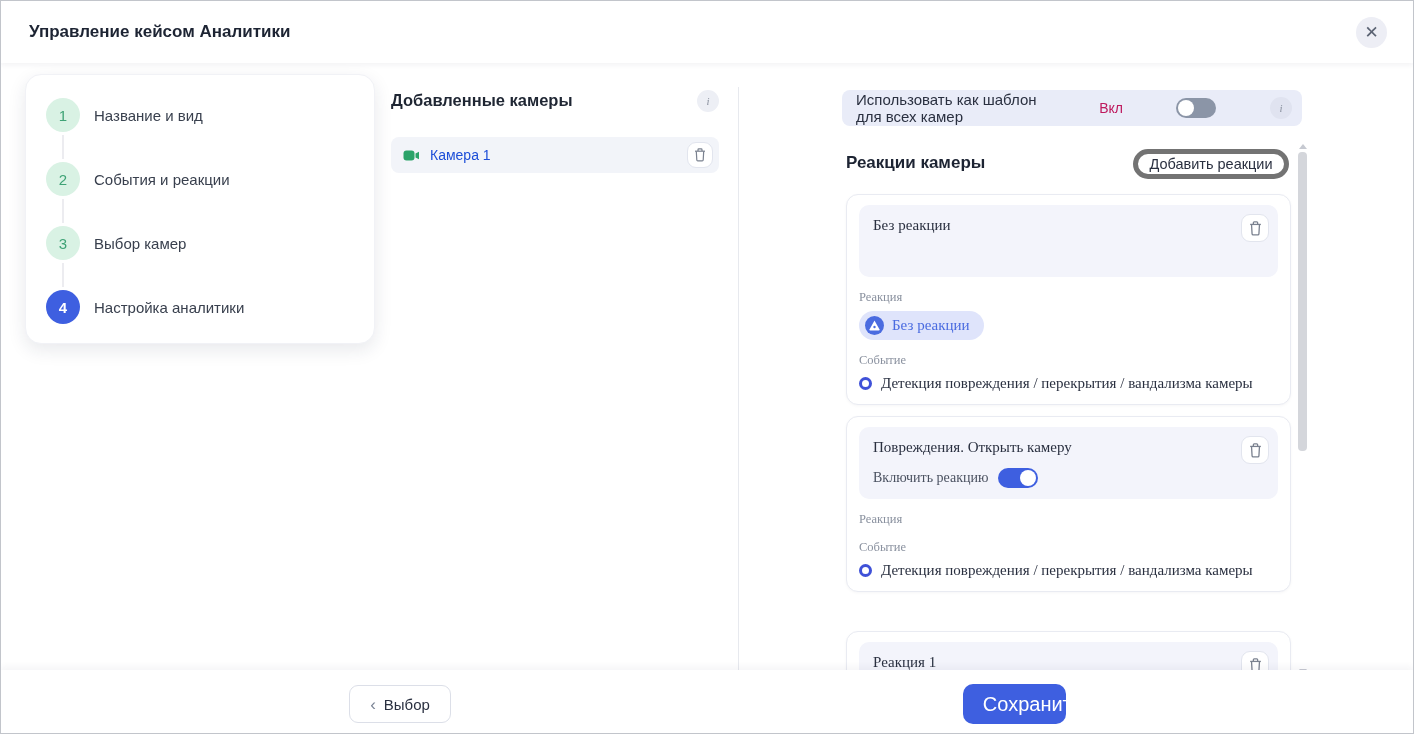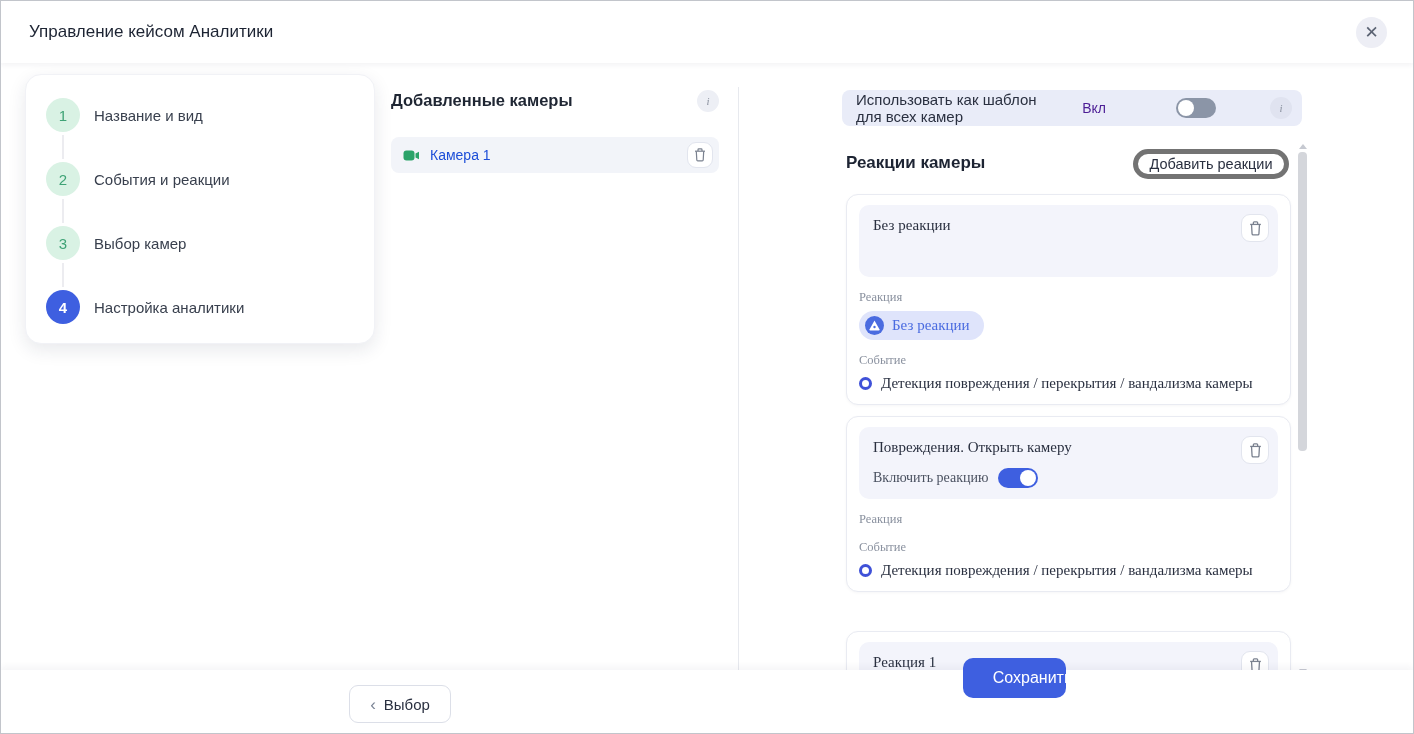--- a/index.html
+++ b/index.html
@@ -2,21 +2,21 @@
 <html><head>
 <meta charset="utf-8">
 <style>
   * { margin:0; padding:0; box-sizing:border-box; }
   html,body { width:1414px; height:734px; font-family:"Liberation Sans", sans-serif; background:#fff; }
   .frame { position:relative; width:1414px; height:734px; background:#fff; border:1px solid #c2c5cb; overflow:hidden; }
 
   
   .header { position:absolute; top:0; left:0; width:100%; height:62px; background:#fff;
             box-shadow:0 2px 5px rgba(30,40,70,0.06); z-index:20; }
-  .header-title { position:absolute; left:28px; top:0; line-height:62px; font-size:17px; font-weight:400; color:#1d2433; }
+  .header-title { position:absolute; left:28px; top:0; line-height:62px; font-size:17px; font-weight:700; color:#1d2433; }
   .close-btn { position:absolute; right:26px; top:16px; width:31px; height:31px; border-radius:50%;
                background:#edeef5; color:#5b6373; font-size:17px; display:flex; align-items:center; justify-content:center; cursor:pointer; }
 
   
   .stepper-card { position:absolute; left:24px; top:73px; width:350px; height:270px; background:#fff;
                   border-radius:16px; border:1px solid #f1f2f6; box-shadow:0 6px 18px rgba(30,40,70,0.10); z-index:5; }
   .step-row { position:absolute; left:20px; width:310px; height:34px; display:flex; align-items:center; gap:14px; cursor:pointer; }
   .step-circle { width:34px; height:34px; border-radius:50%; display:flex; align-items:center; justify-content:center;
                  font-size:15px; flex:0 0 34px; }
   .step-circle.done { background:#d9f2e4; color:#3fa376; }
@@ -34,21 +34,21 @@
   .camera-name { font-size:14px; color:#1d4ed8; flex:1; }
   .icon-btn { width:26px; height:26px; background:#fff; border:1px solid #e2e5ee; border-radius:9px;
               display:flex; align-items:center; justify-content:center; cursor:pointer; }
 
   .v-divider { position:absolute; left:737px; top:86px; width:1px; height:588px; background:#e7e9ee; }
 
   
   .template-bar { position:absolute; left:841px; top:89px; width:460px; height:36px; background:#e9ecf8; border-radius:8px;
                   display:flex; align-items:center; padding:0 10px 0 14px;gap:44px; }
   .template-label { font-size:15px; color:#2a3040; flex:1; }
-  .toggle-caption { font-size:14px; color:#4c1d95; margin-right:26px; }
+  .toggle-caption { font-size:14px; color:#be185d; margin-right:9px; }
   .toggle { width:40px; height:20px; border-radius:10px; position:relative; cursor:pointer; flex:0 0 40px; }
   .toggle .knob { position:absolute; top:2px; width:16px; height:16px; border-radius:50%; background:#fff; }
   .toggle.off { background:#8b95a7; } .toggle.off .knob { left:2px; }
   .toggle.on { background:#3e5fe0; } .toggle.on .knob { right:2px; }
   .template-info { margin-left:10px; background:#e0e3f0; }
 
   .reactions-title { position:absolute; left:845px; top:152px; font-size:17px; font-weight:700; color:#1d2433; }
   .add-reactions-btn { position:absolute; left:1132px; top:148px; width:156px; height:30px; background:#fff;
                        border:5px solid #737373; border-radius:15px; font-size:14.5px; color:#2a3040;
                        display:flex; align-items:center; justify-content:center; cursor:pointer; }
@@ -75,22 +75,22 @@
   .sb-arrow.down { bottom:3px; border-top:5px solid #c6c9d1; }
   .sb-thumb { position:absolute; left:0; top:11px; width:9px; height:299px; background:#d4d6db; border-radius:4px; cursor:pointer; }
 
   
   .footer { position:absolute; left:0; bottom:0; width:100%; height:63px; background:#fff;
             box-shadow:0 -3px 7px rgba(30,40,70,0.05); z-index:20; }
   .back-btn { position:absolute; left:348px; top:684px; width:102px; height:38px; background:#fff; border:1px solid #dcdfe8;
               border-radius:9px; display:flex; align-items:center; justify-content:center; gap:8px; font-size:15px;
               color:#2a3040; cursor:pointer; z-index:21; }
   .back-chevron { color:#7b8495; font-size:17px; line-height:1; }
-  .save-btn { position:absolute; left:962px; top:657px; width:103px; height:40px; background:#3e5fe0; border:none;
-              border-radius:10px; color:#fff; font-size:16px; display:flex; align-items:center; justify-content:center;
+  .save-btn { position:absolute; left:962px; top:683px; width:103px; height:40px; background:#3e5fe0; border:none;
+              border-radius:10px; color:#fff; font-size:20px; display:flex; align-items:center; justify-content:center;
               cursor:pointer; z-index:21;padding-left:36px; }
   svg { display:block; }
 </style>
 </head>
 <body>
 
 <div class="frame">
 
   <div class="header">
     <div class="header-title">Управление кейсом Аналитики</div>

